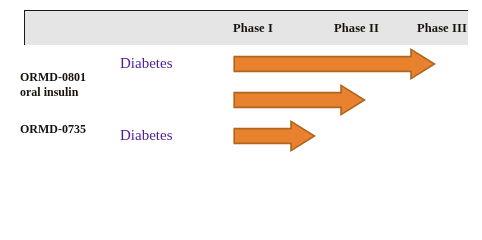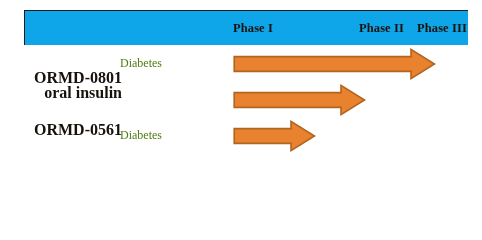--- a/index.html
+++ b/index.html
@@ -17,60 +17,60 @@
     font-family: "Liberation Serif", "DejaVu Serif", serif;
   }
 
   
   .phase-bar {
     position: absolute;
     left: 24px;
     top: 10px;
     width: 444px;
     height: 35px;
-    background: #0ea5e9;
+    background: #e5e5e5;
     border-top: 1.5px solid #1a1a1a;
     border-left: 1.5px solid #1a1a1a;
     box-sizing: border-box;
   }
   .phase-label {
     position: absolute;
     top: 50%;
     transform: translateY(-50%);
     font-weight: bold;
     font-size: 12.5px;
     color: #17120c;
     white-space: nowrap;
     letter-spacing: 0.1px;
   }
   .ph1 { left: 208px; }
-  .ph2 { left: 309px; margin-left: 25px; }
+  .ph2 { left: 309px; }
   .ph3 { left: 392px; }
 
   
   .drug-block {
     position: absolute;
-    left: 12px;
+    left: 20px;
     width: 110px;
-    text-align: right;
+    text-align: left;
     font-weight: bold;
-    font-size: 16px;
+    font-size: 12px;
     color: #17120c;
     line-height: 15px;
   }
   .drug-1 { top: 70px; }
   .drug-2 { top: 122px; }
   .drug-line { display: block; white-space: nowrap; }
 
   
   .indication {
     position: absolute;
     left: 120px;
-    font-size: 12px;
-    color: #4d7c0f;
+    font-size: 15px;
+    color: #4c1d95;
     white-space: nowrap;
     line-height: 14px;
   }
   .ind-1 { top: 56px; }
   .ind-2 { top: 95px; }
   .ind-3 { top: 128px; }
 
   
   .arrow {
     position: absolute;
@@ -92,21 +92,21 @@
     <span class="phase-label ph2">Phase II</span>
     <span class="phase-label ph3">Phase III</span>
   </div>
 
   <div class="drug-block drug-1">
     <span class="drug-line">ORMD-0801</span>
     <span class="drug-line">oral insulin</span>
   </div>
 
   <div class="drug-block drug-2">
-    <span class="drug-line">ORMD-0561</span>
+    <span class="drug-line">ORMD-0735</span>
   </div>
 
   <div class="indication ind-1">Diabetes</div>
   <div class="indication ind-3">Diabetes</div>
 
   <div class="arrow arrow-1">
     <svg width="204" height="32" viewBox="0 0 204 32">
       <path d="M1.2 8.6 L178 8.6 L178 1.4 L201.5 16 L178 30.6 L178 23.4 L1.2 23.4 Z" fill="#e8822f" stroke="#b0651f" stroke-width="1.6" stroke-linejoin="miter"></path>
     </svg>
   </div>

